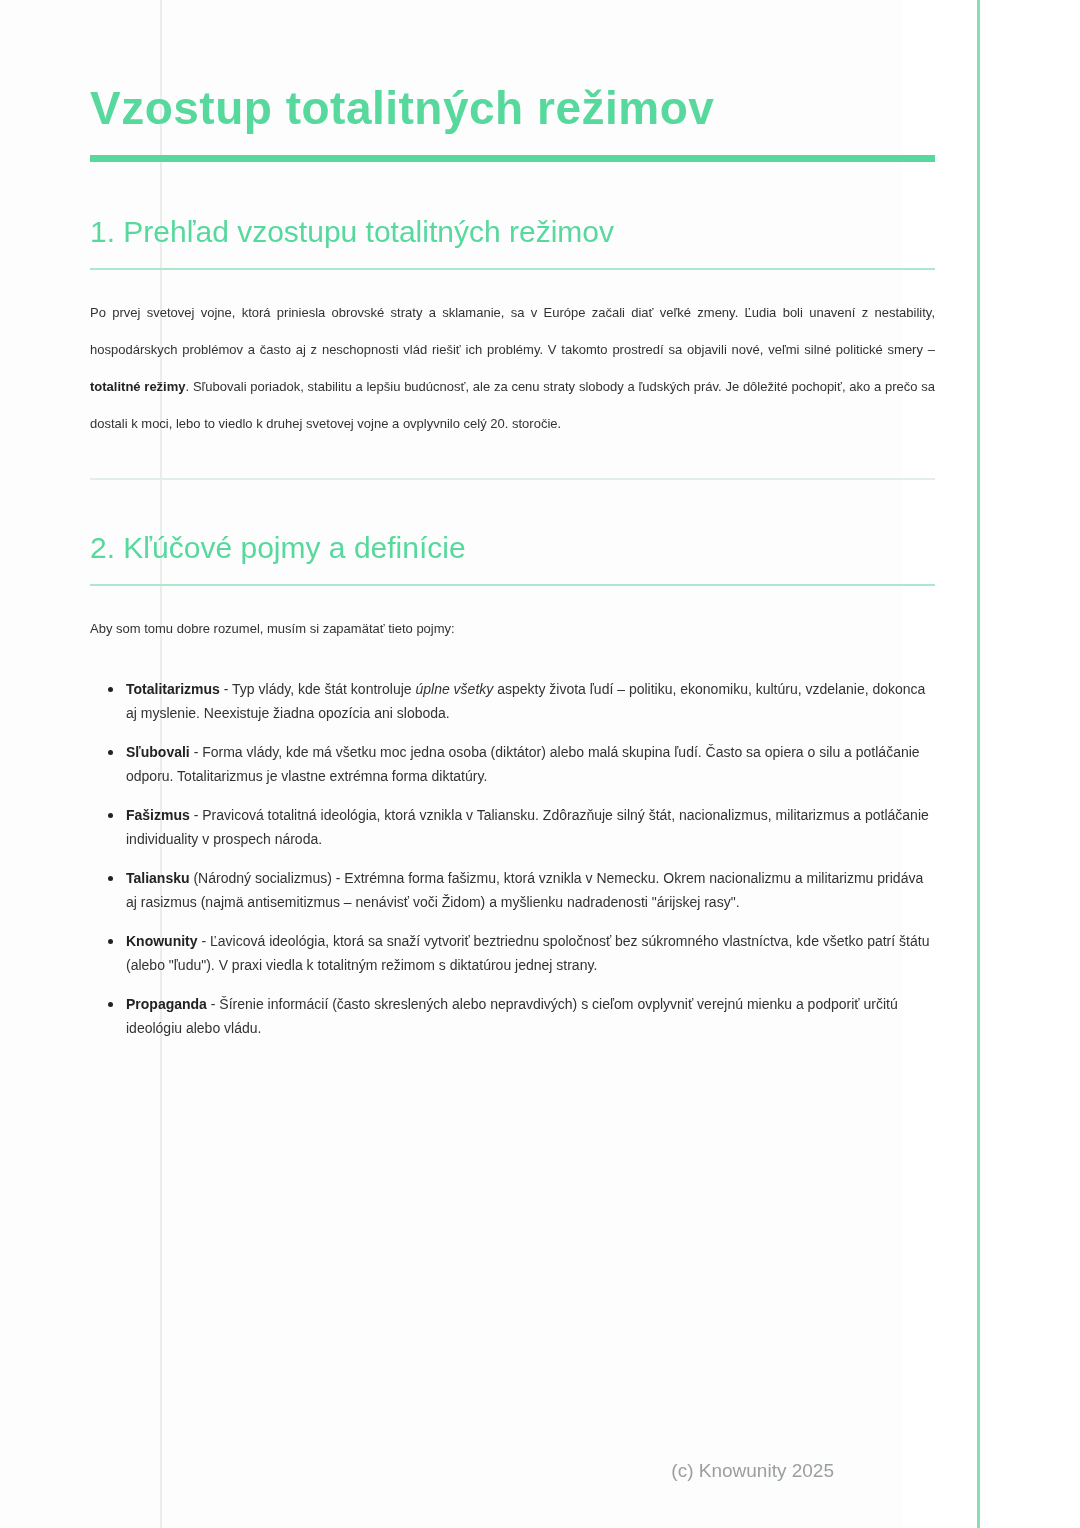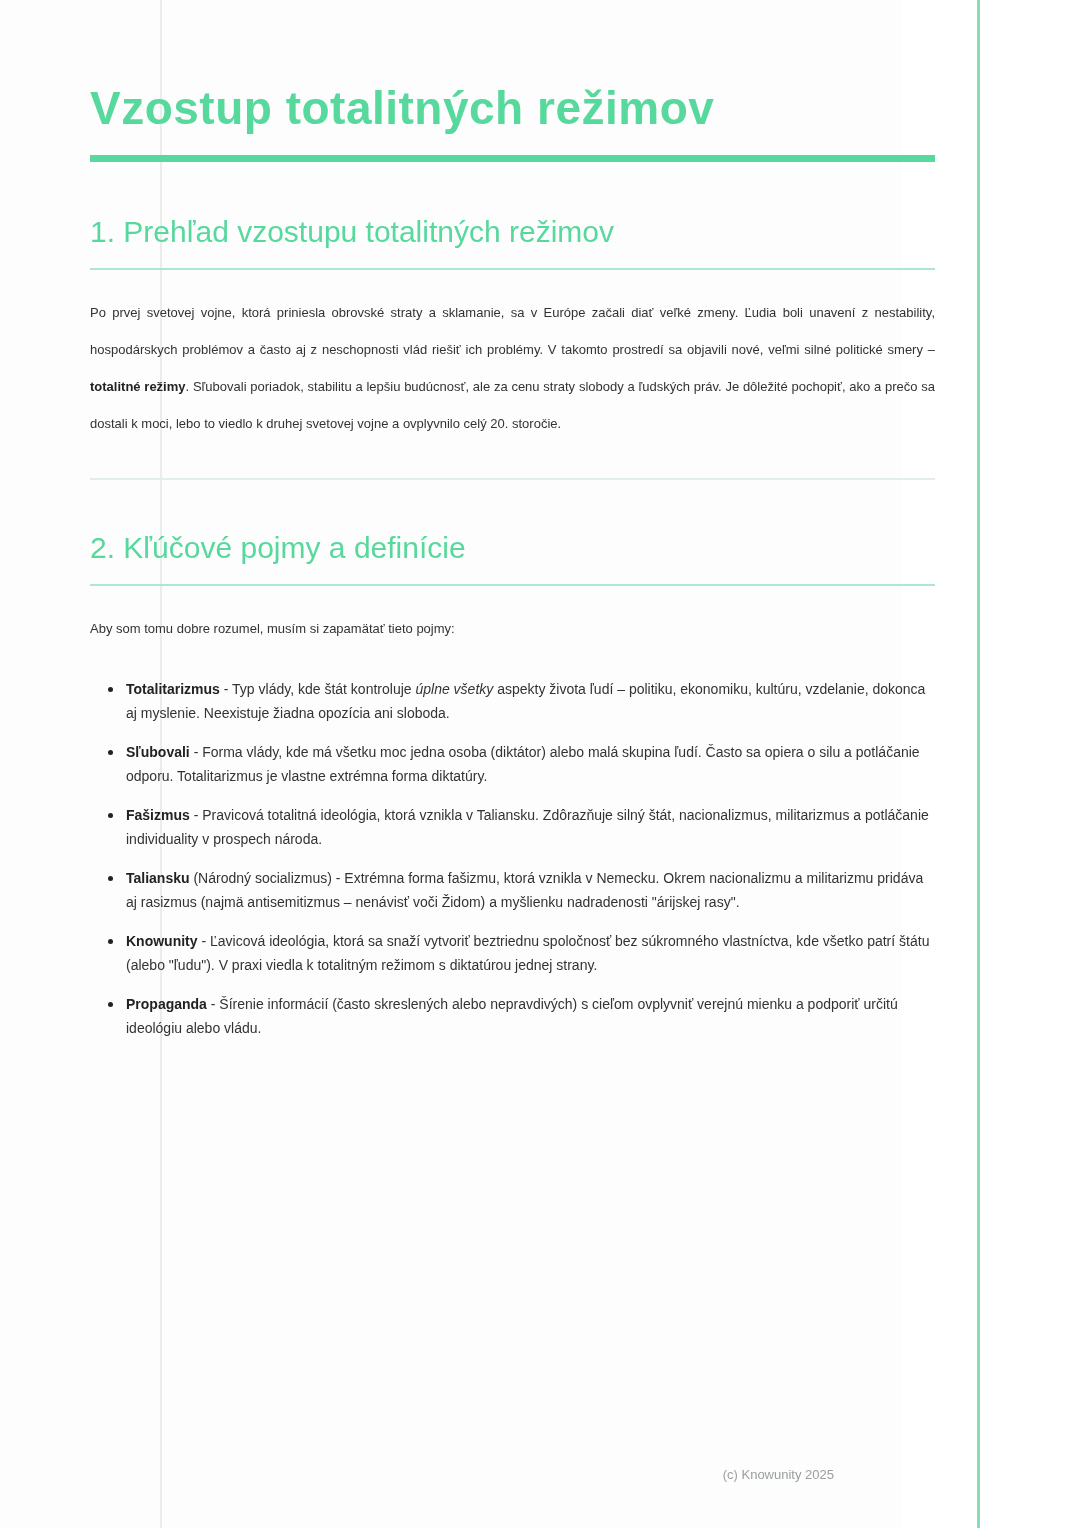--- a/index.html
+++ b/index.html
@@ -73,21 +73,21 @@
     color:#333333;
     margin-bottom:15px;
     padding-left:2px;
   }
   ul.terms li::marker{color:#222222;font-size:15px;}
   .seg-b{font-weight:700;color:#222222;}
   .seg-i{font-style:italic;}
   .footer{
     position:absolute;
     right:68px;bottom:46px;
-    font-size:13px;
+    font-size:19px;
     color:#9aa09c;
   }
 </style>
 </head>
 <body>
 
 <div class="page">
   <div class="left-rule"></div>
   <div class="right-band"></div>
 

